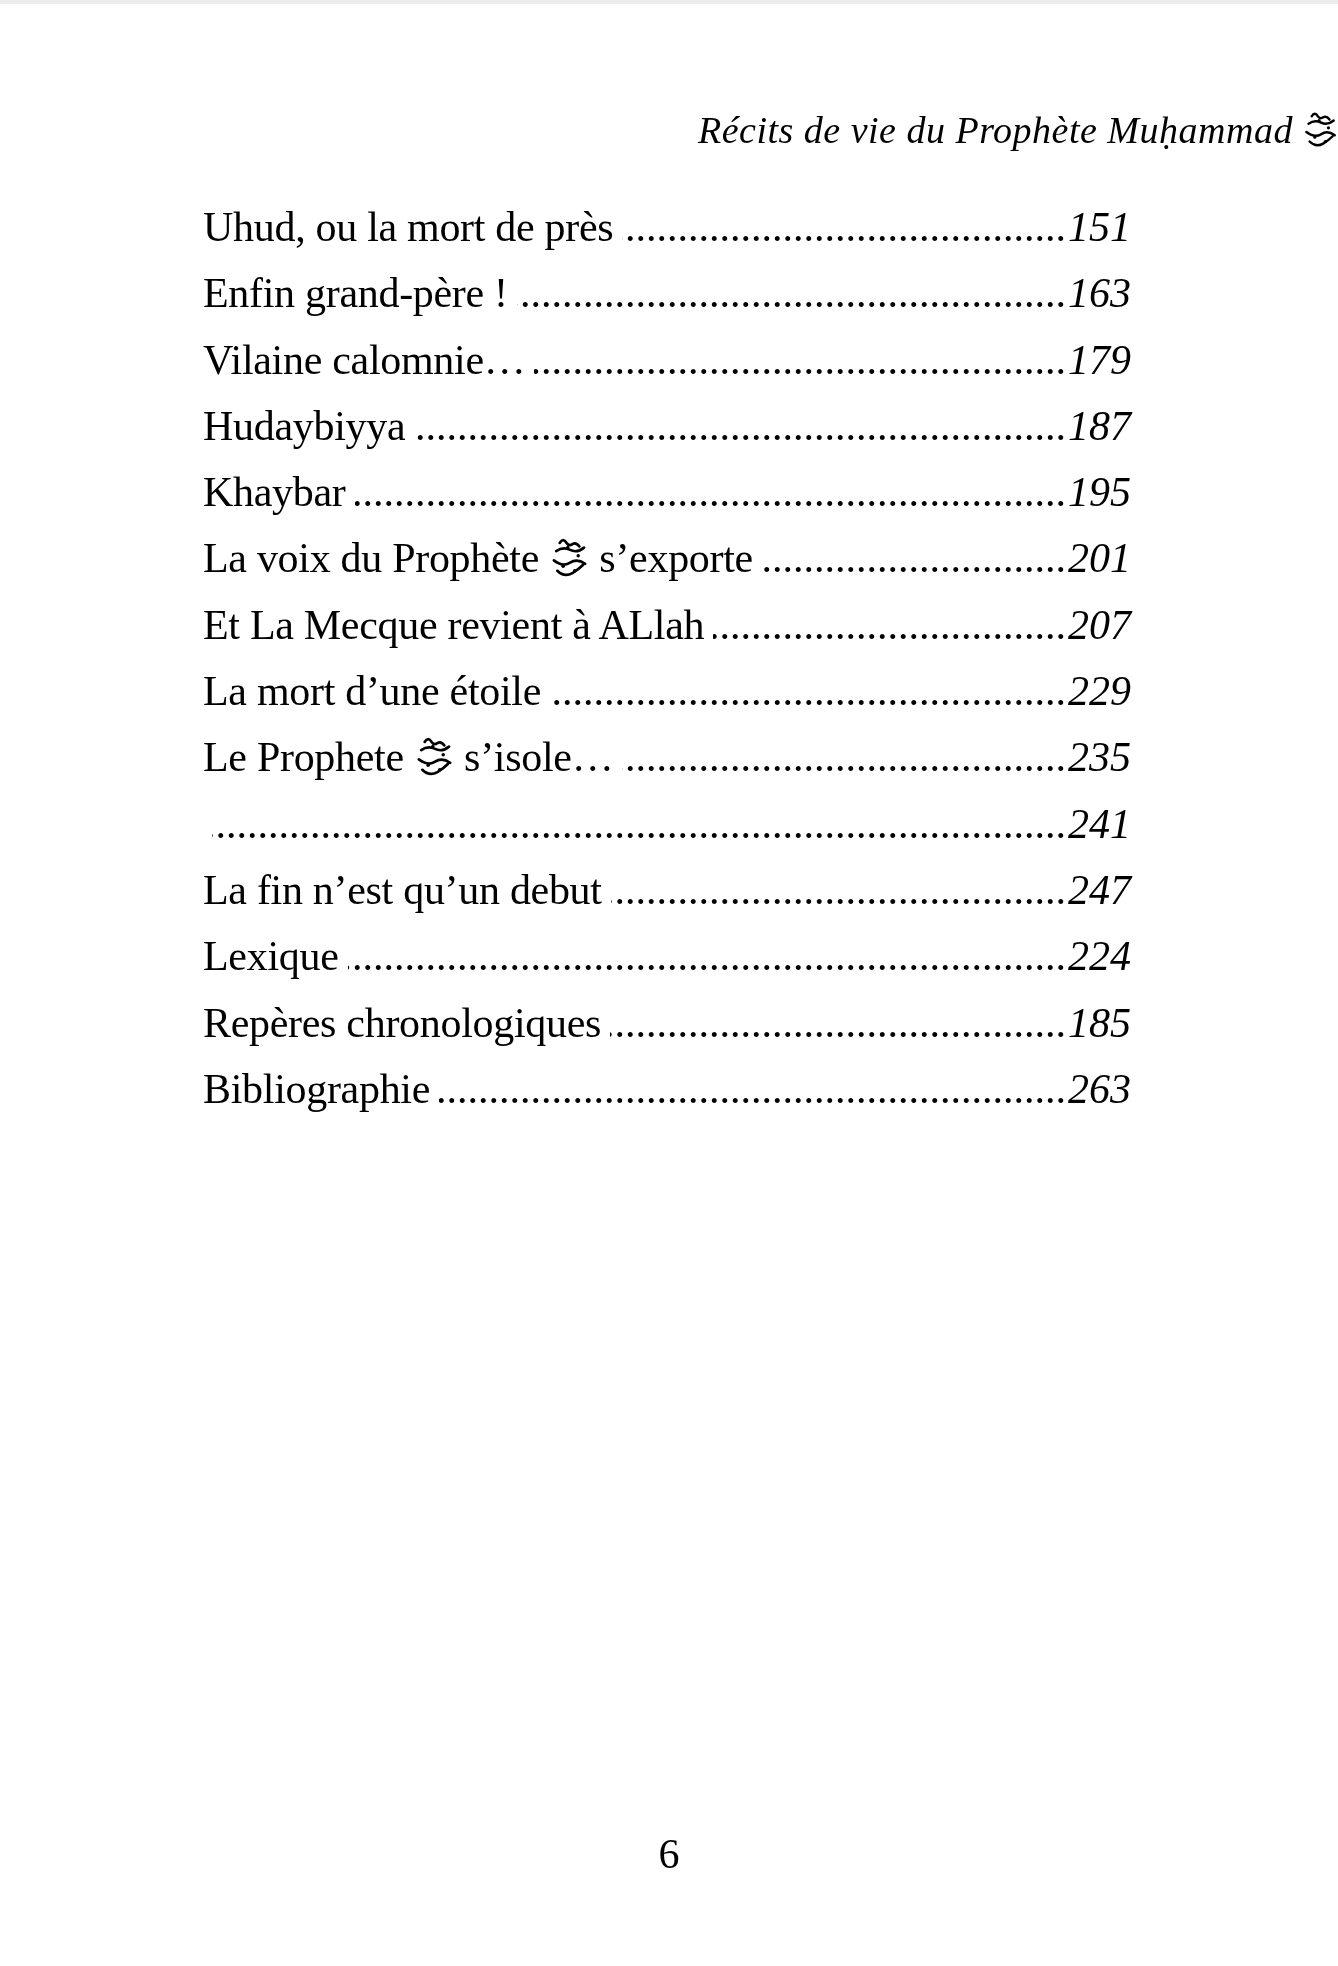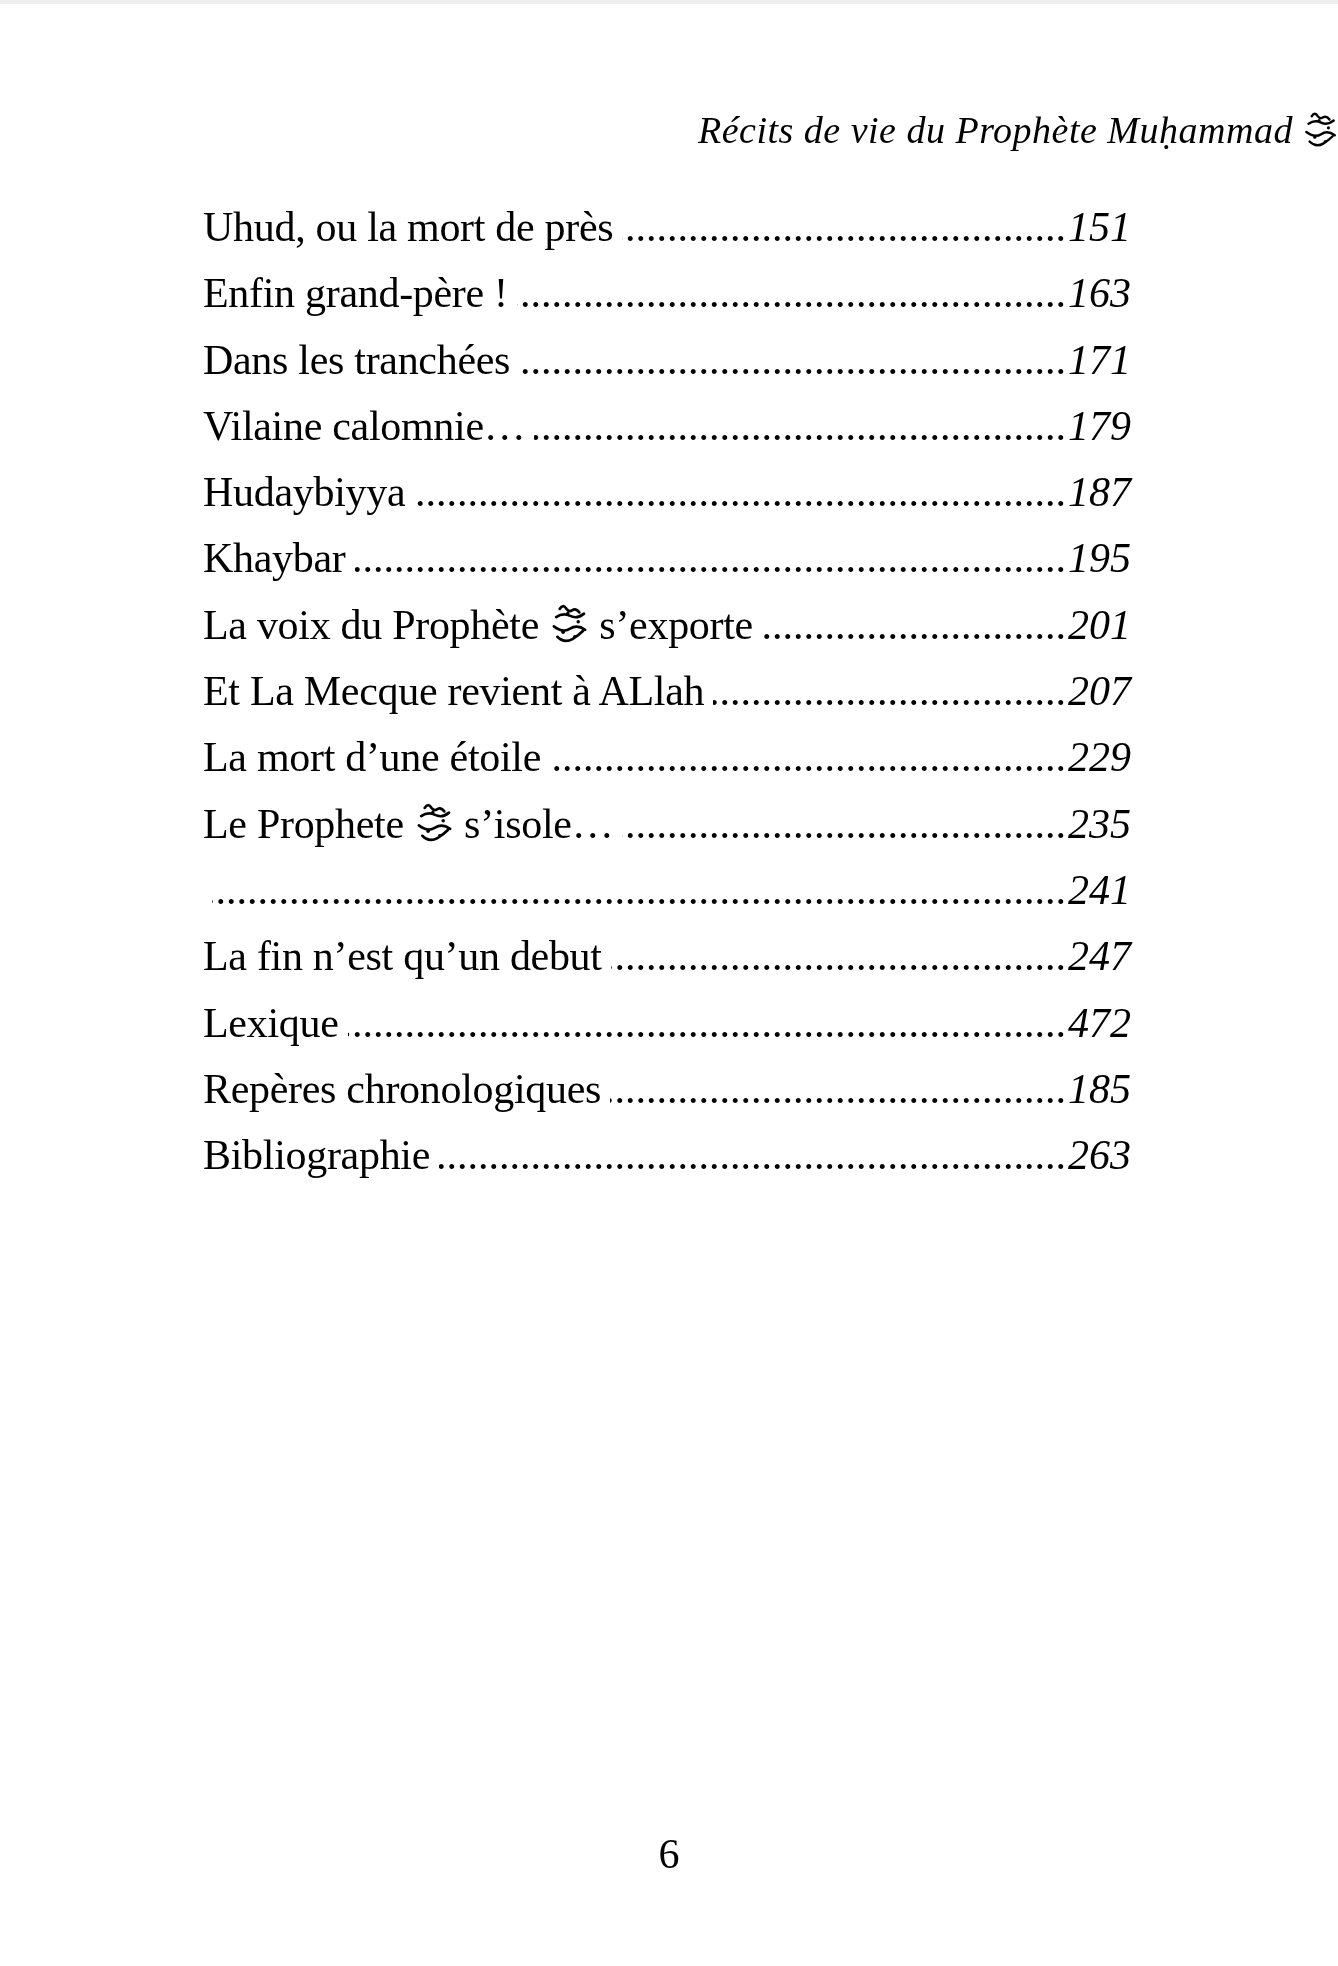--- a/index.html
+++ b/index.html
@@ -112,25 +112,20 @@
     <span class="leader"></span>
     <span class="toc-page">151</span>
   </div>
 
   <div class="toc-row">
     <span class="toc-title">Enfin grand-père !</span>
     <span class="leader"></span>
     <span class="toc-page">163</span>
   </div>
 
-  <div class="toc-row">
-    <span class="toc-title">Dans les tranchées</span>
-    <span class="leader"></span>
-    <span class="toc-page">171</span>
-  </div>
 
   <div class="toc-row">
     <span class="toc-title">Vilaine calomnie…</span>
     <span class="leader"></span>
     <span class="toc-page">179</span>
   </div>
 
   <div class="toc-row">
     <span class="toc-title">Hudaybiyya</span>
     <span class="leader"></span>
@@ -201,21 +196,21 @@
 
   <div class="toc-row">
     <span class="toc-title">La fin n’est qu’un debut</span>
     <span class="leader"></span>
     <span class="toc-page">247</span>
   </div>
 
   <div class="toc-row">
     <span class="toc-title">Lexique</span>
     <span class="leader"></span>
-    <span class="toc-page">472</span>
+    <span class="toc-page">224</span>
   </div>
 
   <div class="toc-row">
     <span class="toc-title">Repères chronologiques</span>
     <span class="leader"></span>
     <span class="toc-page">185</span>
   </div>
 
   <div class="toc-row">
     <span class="toc-title">Bibliographie</span>

